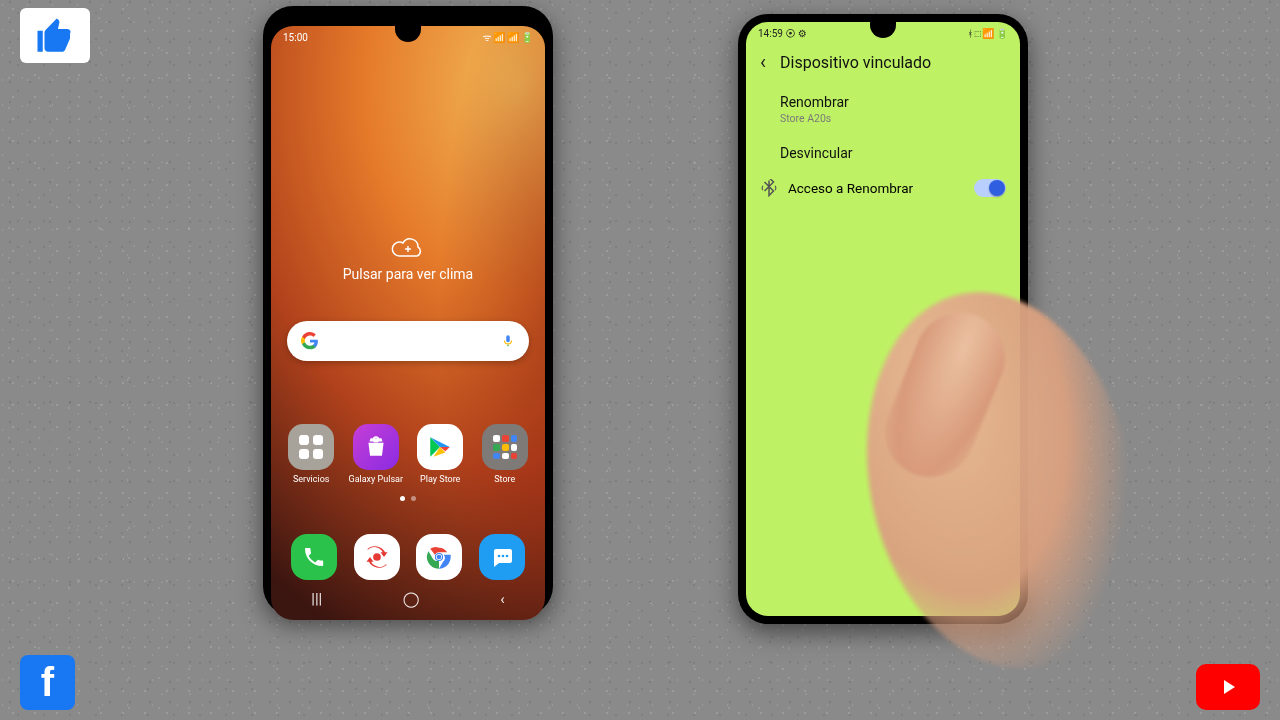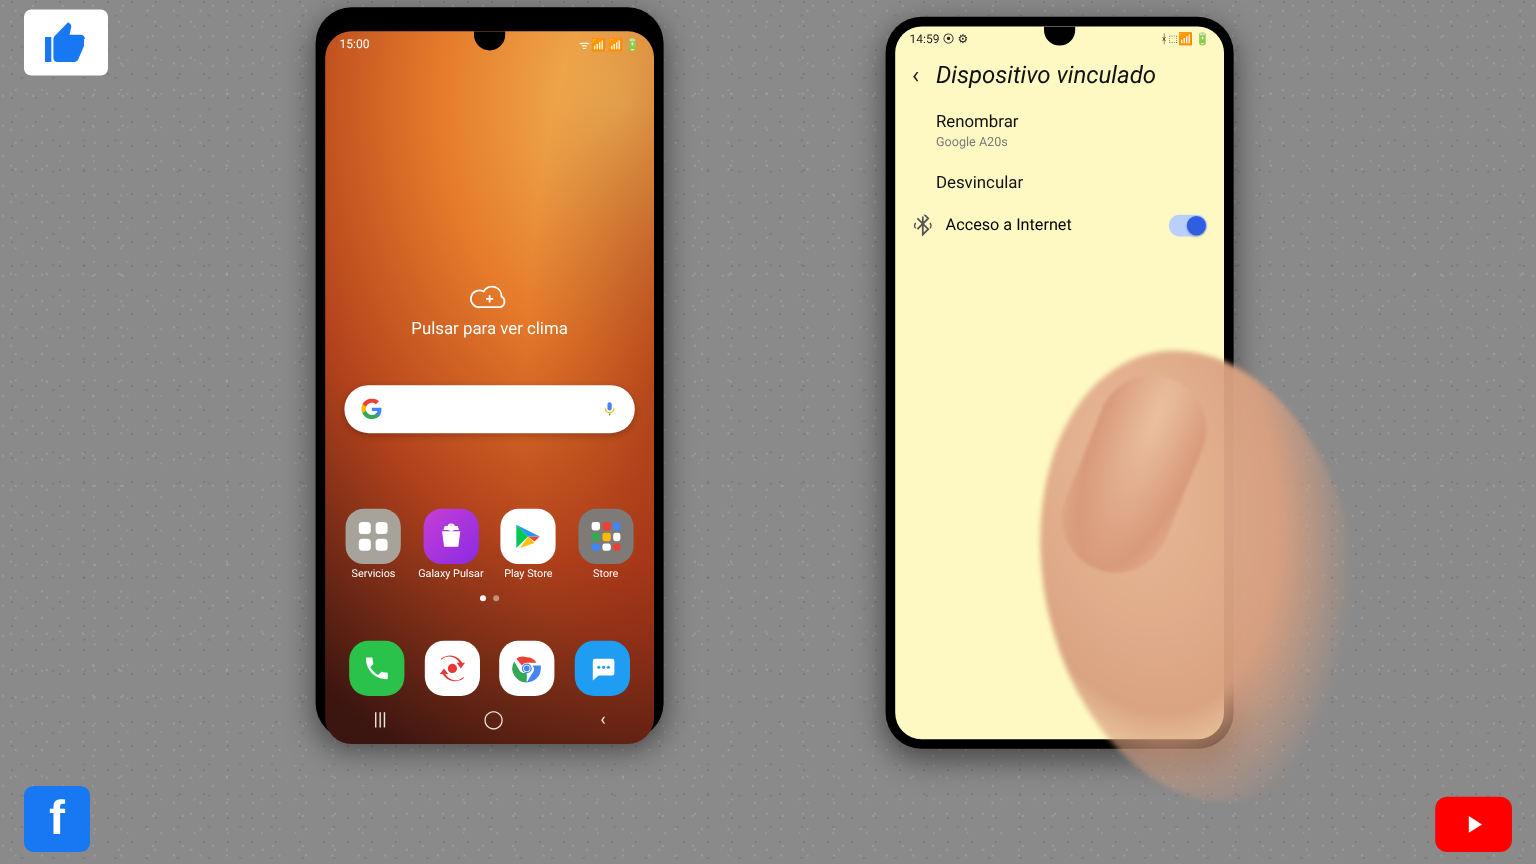--- a/index.html
+++ b/index.html
@@ -143,28 +143,28 @@
   .icon-msg{background:#1e9df2;color:#fff;}
 
   .navbar{
     position:absolute; bottom:8px; left:0; right:0;
     display:flex; justify-content:space-around; align-items:center;
     height:26px;
   }
   .nav-btn{color:rgba(255,255,255,.9);font-size:15px;}
 
   
-  .screen.settings { background:#fef9c3; }
+  .screen.settings { background:#bef264; }
   .settings-header{
     position:absolute; top:22px; left:0; right:0;
     display:flex; align-items:center; gap:14px;
     padding:6px 14px 12px 14px;
   }
   .back-chevron{font-size:20px;color:#222;}
-  .settings-title{font-size:20px;color:#111;font-style:italic;}
+  .settings-title{font-size:16px;color:#111;}
 
   .list{ position:absolute; top:62px; left:0; right:0; }
   .item{
     padding:10px 18px 10px 18px;
     margin-left:16px;
   }
   .item .primary{ font-size:14px; color:#111; }
   .item .secondary{ font-size:10.5px; color:#7a7a7a; margin-top:2px;}
   .section-label{ font-size:11px; color:#7a7a7a; padding:8px 18px 4px 18px;}
 
@@ -361,34 +361,34 @@
     </div>
 
     <div class="settings-header">
       <span class="back-chevron">‹</span>
       <span class="settings-title">Dispositivo vinculado</span>
     </div>
 
     <div class="list">
       <div class="item">
         <div class="primary">Renombrar</div>
-        <div class="secondary">Google A20s</div>
+        <div class="secondary">Store A20s</div>
       </div>
       <div class="item">
         <div class="primary">Desvincular</div>
       </div>
 
 
       <div class="row-flex">
         <svg class="bt-icon" viewBox="0 0 24 24" fill="none" stroke="#555" stroke-width="2">
           <path d="M12 2v20l6-6-12-12m0 12l12-12-6-6"></path>
           <path d="M4 9a5 5 0 0 0 0 6M20 9a5 5 0 0 1 0 6" stroke-width="1.5"></path>
         </svg>
         <div class="row-text">
-          <div class="primary" style="font-size:13.5px">Acceso a Internet</div>
+          <div class="primary" style="font-size:13.5px">Acceso a Renombrar</div>
         </div>
         <div class="toggle on">
             <div class="knob"></div>
           </div>
       </div>
     </div>
   </div>
 </div>
 
 <div class="hand"></div>

